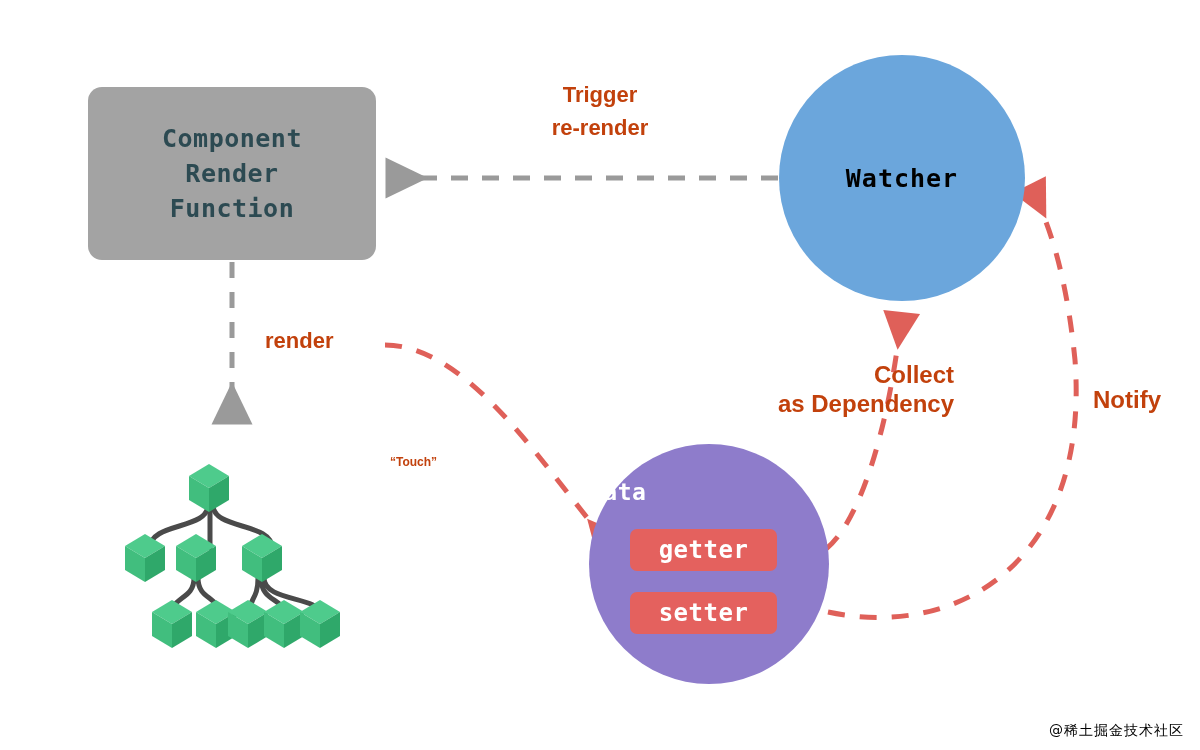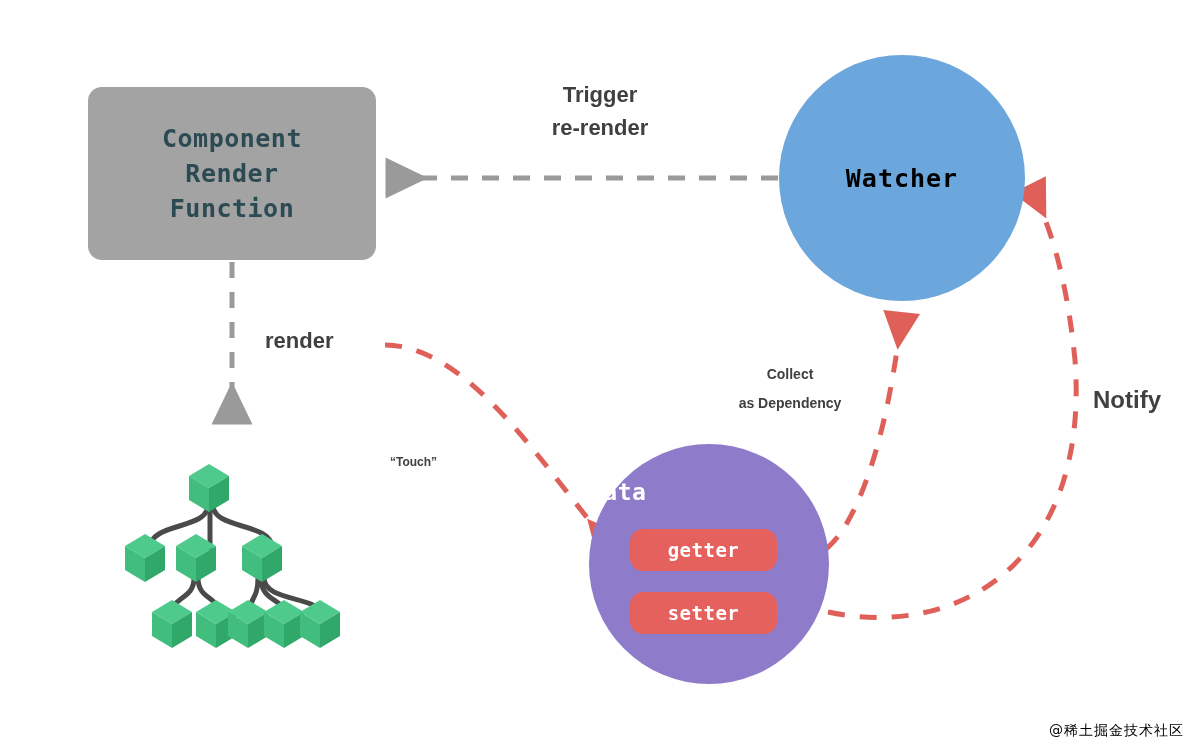--- a/index.html
+++ b/index.html
@@ -94,39 +94,39 @@
     font-size: 23px;
     color: #ffffff;
     letter-spacing: 0.5px;
   }
   .accessor-box {
     position: absolute;
     left: 41px;
     width: 147px;
     height: 42px;
     background: #E4615E;
-    border-radius: 13px;
+    border-radius: 7px;
     display: flex;
     align-items: center;
     justify-content: center;
     font-family: "DejaVu Sans Mono", "Liberation Mono", monospace;
     font-weight: bold;
-    font-size: 19px;
+    font-size: 24px;
     color: #ffffff;
     letter-spacing: 0.5px;
   }
   .accessor-getter { top: 85px; }
   .accessor-setter { top: 148px; }
 
   
   .edge-label {
     position: absolute;
     font-family: "Liberation Sans", sans-serif;
     font-weight: bold;
-    color: #404040;
+    color: #c2410c;
     white-space: pre-line;
     z-index: 4;
   }
   .label-trigger {
     left: 460px;
     top: 78px;
     width: 280px;
     text-align: center;
     font-size: 22px;
     line-height: 33px;
@@ -135,25 +135,25 @@
     left: 265px;
     top: 328px;
     font-size: 22px;
   }
   .label-touch {
     left: 390px;
     top: 455px;
     font-size: 12px;
   }
   .label-collect {
-    left: 660px;
+    left: 694px;
     top: 360px;
     width: 260px;
-    text-align: center;
-    font-size: 14px;
+    text-align: right;
+    font-size: 24px;
     line-height: 29px;
   }
   .label-notify {
     left: 1093px;
     top: 386px;
     font-size: 24px;
   }
 
   
   .vdom-caption {

